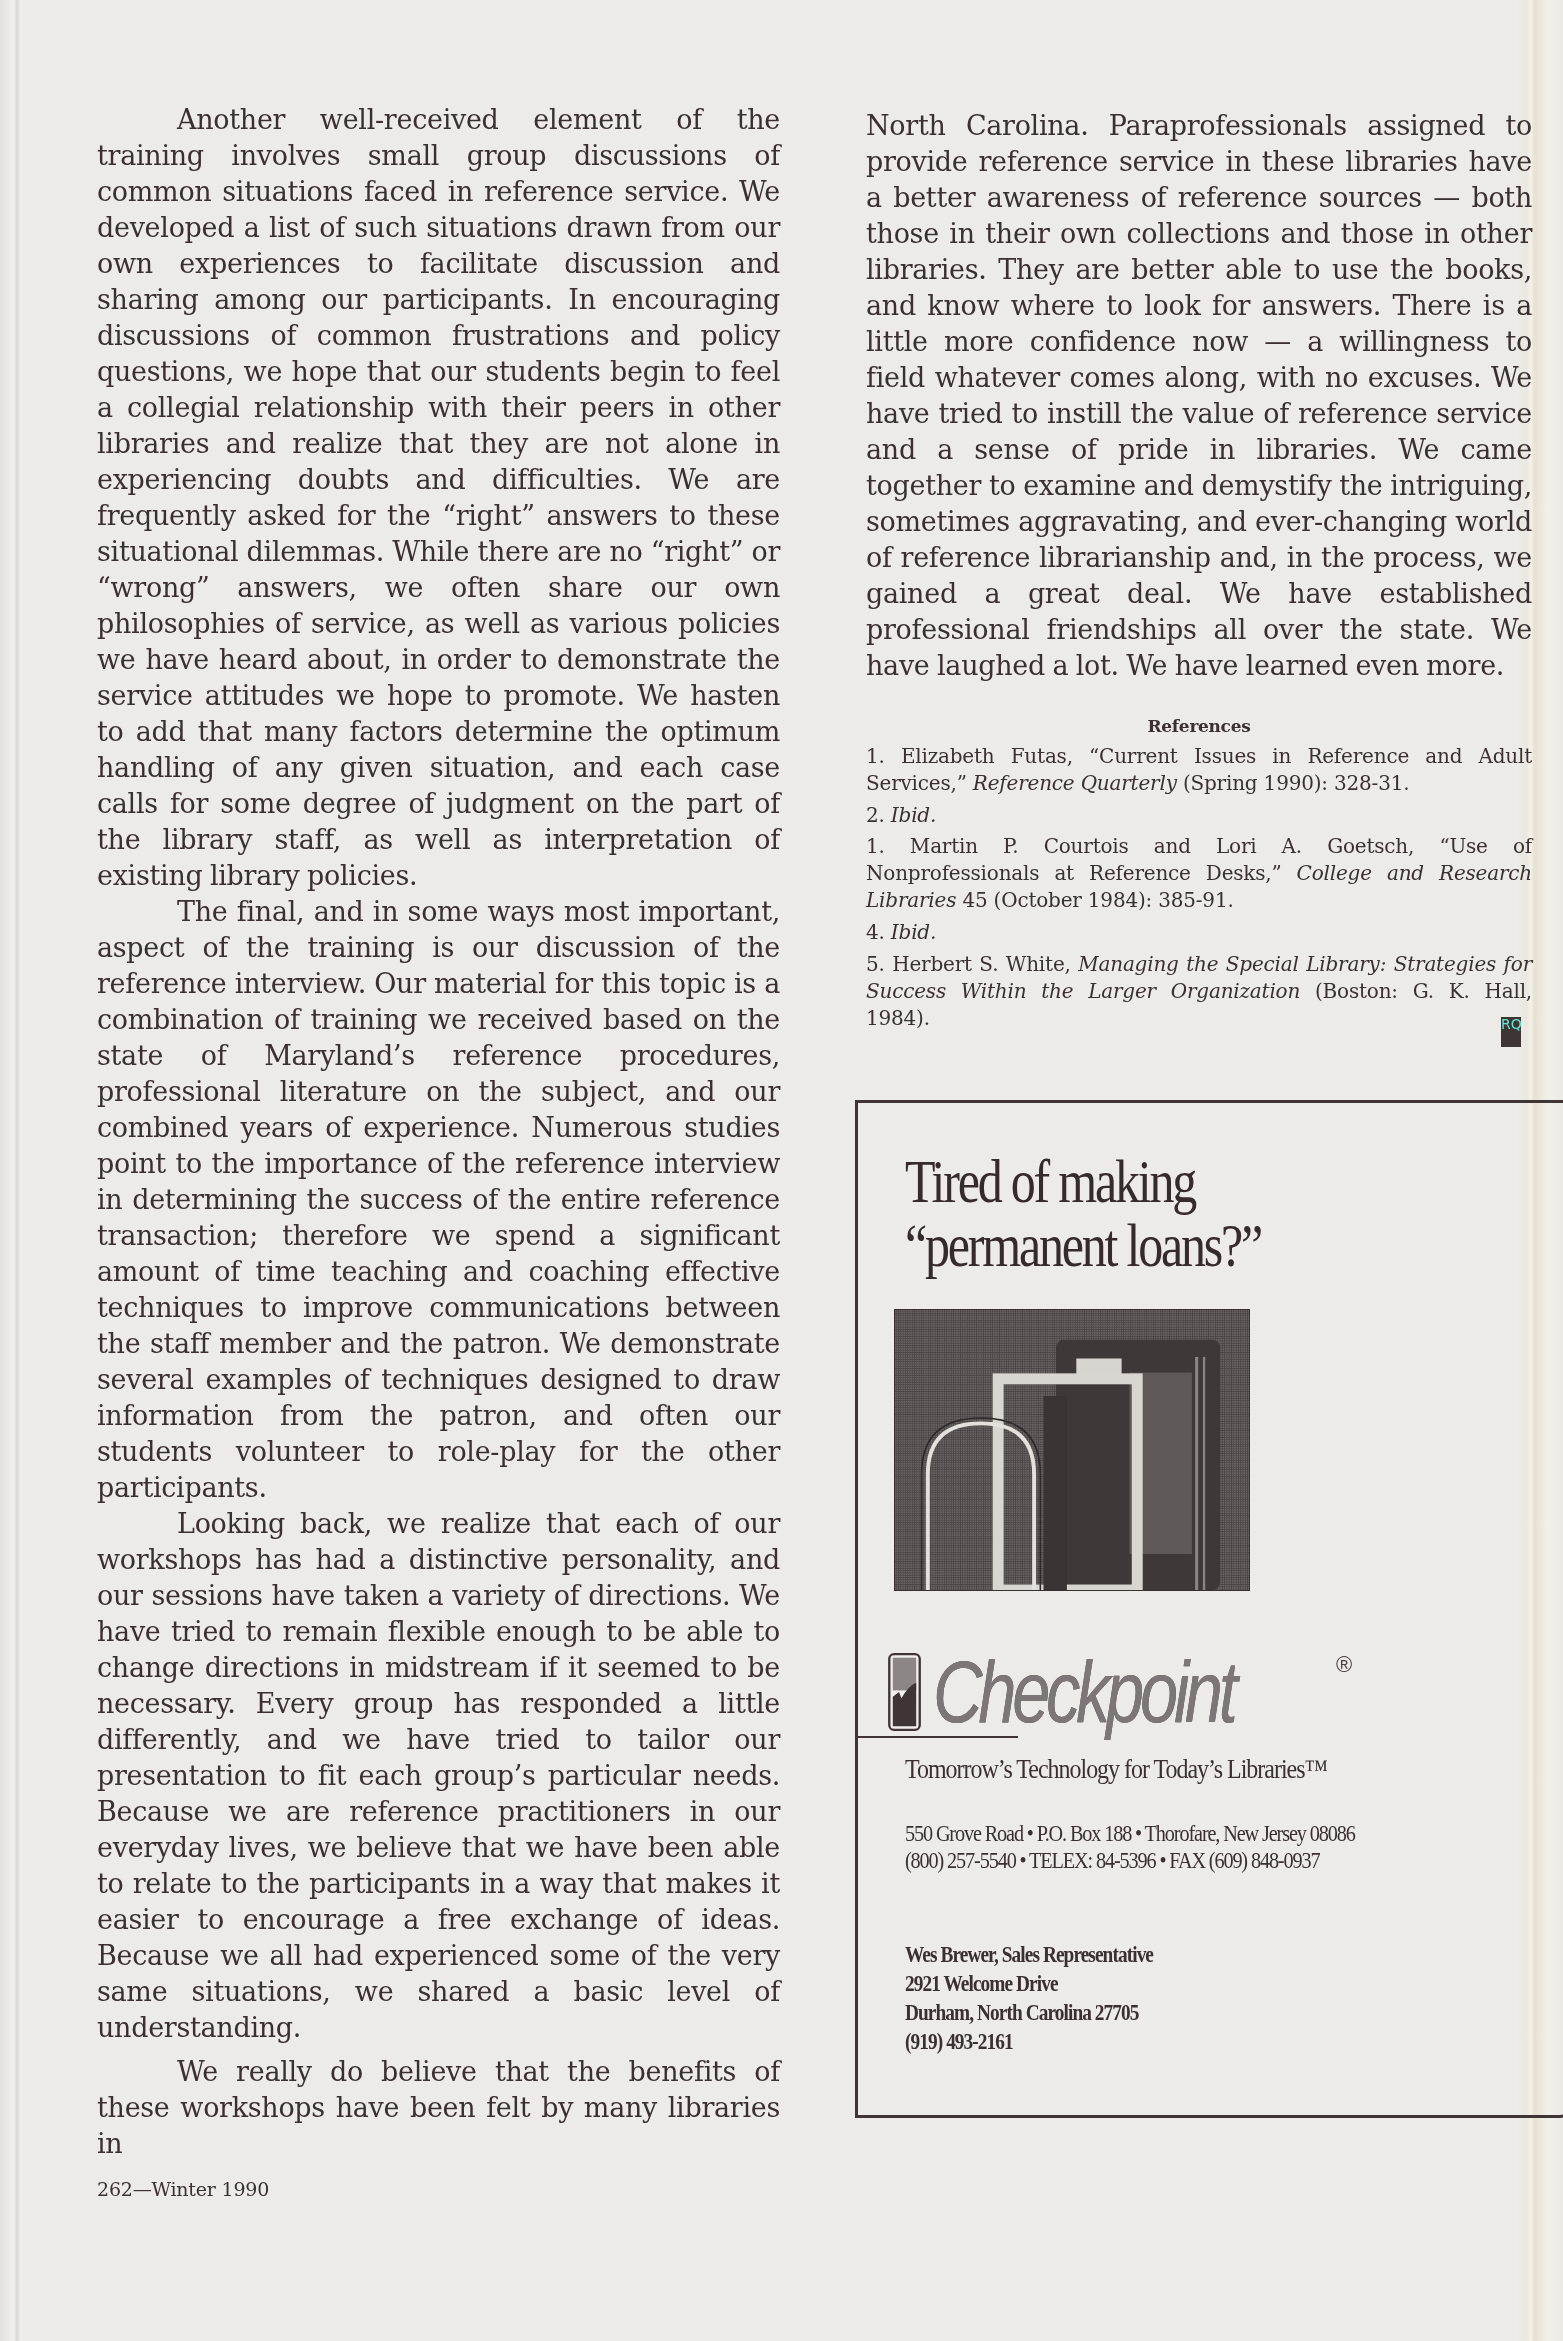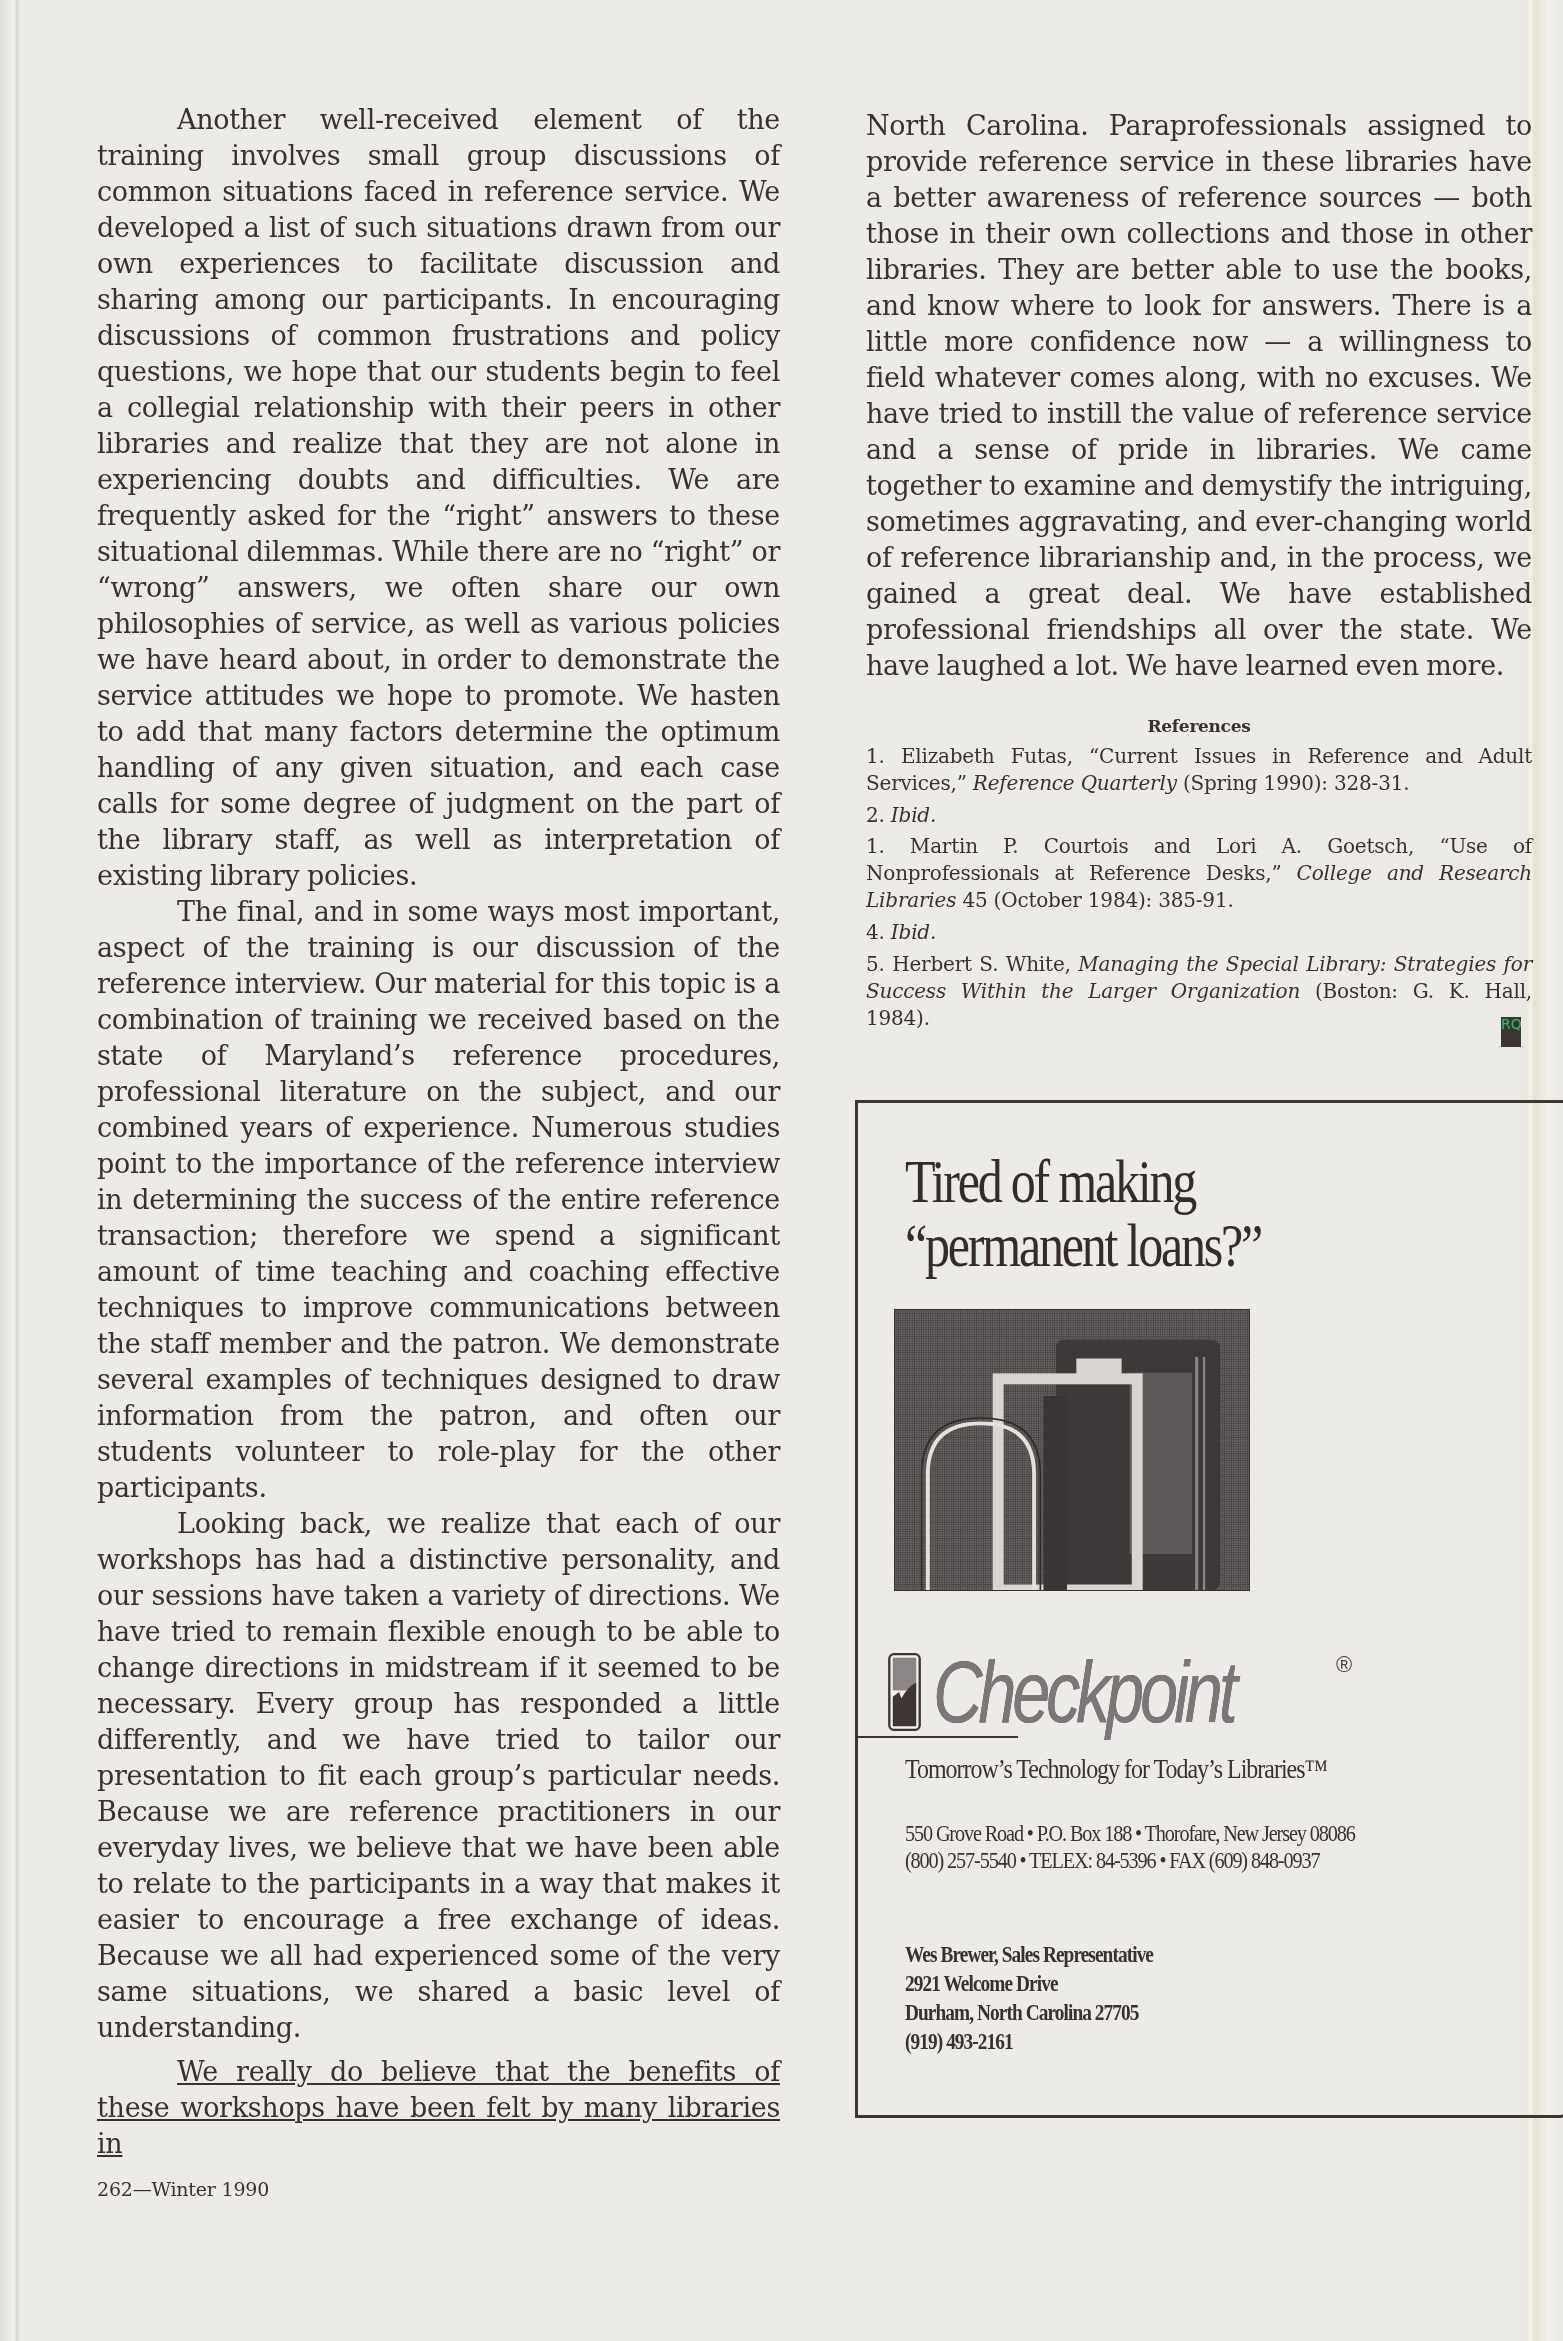--- a/index.html
+++ b/index.html
@@ -19,35 +19,35 @@
     }
     .col {
       position: absolute; font-size: 27px; line-height: 36px;
       text-align: justify; letter-spacing: -0.3px; word-spacing: -0.8px;
     }
     .col-left { left: 97px; top: 102px; width: 683px; }
     .col-right { left: 866px; top: 108px; width: 666px; }
     .col p { margin: 0; text-indent: 0; }
     .col p.indent { text-indent: 80px; }
     .col p + p { margin-top: 0; }
-    .col-left p.gap { margin-top: 7.8px; text-decoration: underline; }
+    .col-left p.gap { margin-top: 7.8px; }
     .refs {
       position: absolute; left: 866px; top: 713px; width: 666px;
       font-size: 20px; line-height: 27px; letter-spacing: -0.2px;
       text-align: justify;
     }
     .refs h3 {
       margin: 0 0 3.1px 0; text-align: center; font-size: 17px; font-weight: bold;
       letter-spacing: -0.3px;
     }
     .refs .ref { margin: 0 0 4.7px 0; }
     .refs i { font-style: italic; }
     .end-mark {
       position: absolute; left: 1501px; top: 1017px; width: 20.3px; height: 30px;
-      background: #3d3434; color: #22c55e; font-size: 14px; line-height: 15px;
+      background: #3d3434; color: #5eead4; font-size: 14px; line-height: 15px;
       text-align: center; font-family: "DejaVu Sans", sans-serif;
     }
     .folio {
       position: absolute; left: 97px; top: 2178px; font-size: 19px;
       letter-spacing: -0.2px;
     }
     
     .ad {
       position: absolute; left: 855px; top: 1100px; width: 716px; height: 1018px;
       border: 3.9px solid #3f3535; border-radius: 0 4.7px 11px 0;

